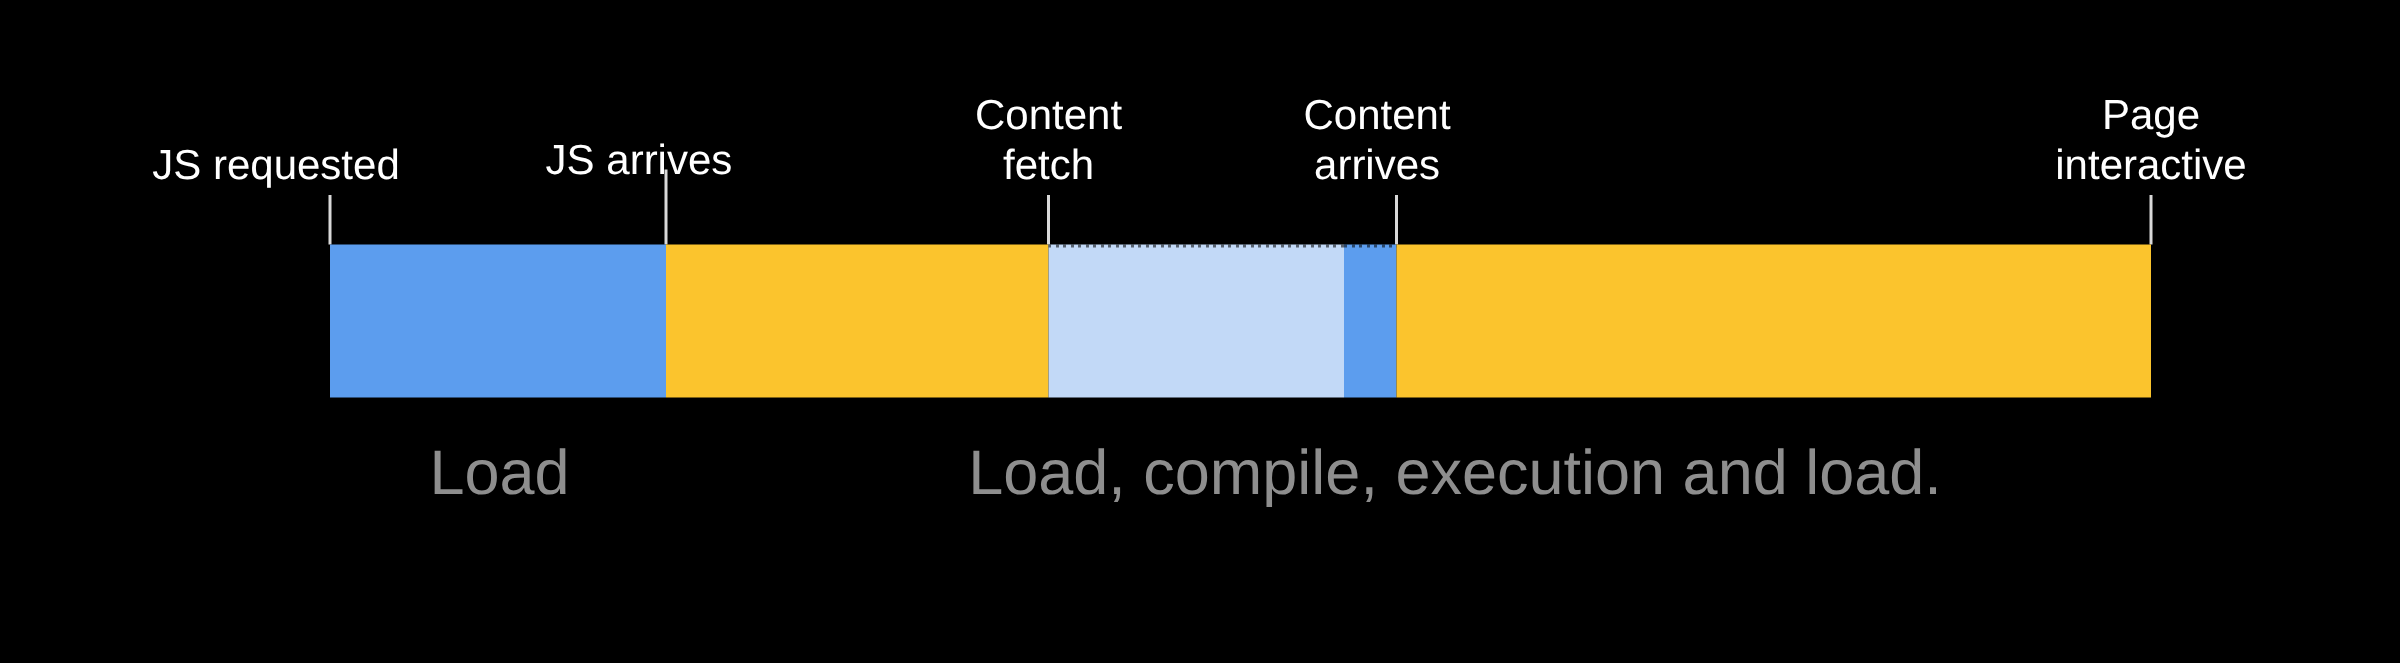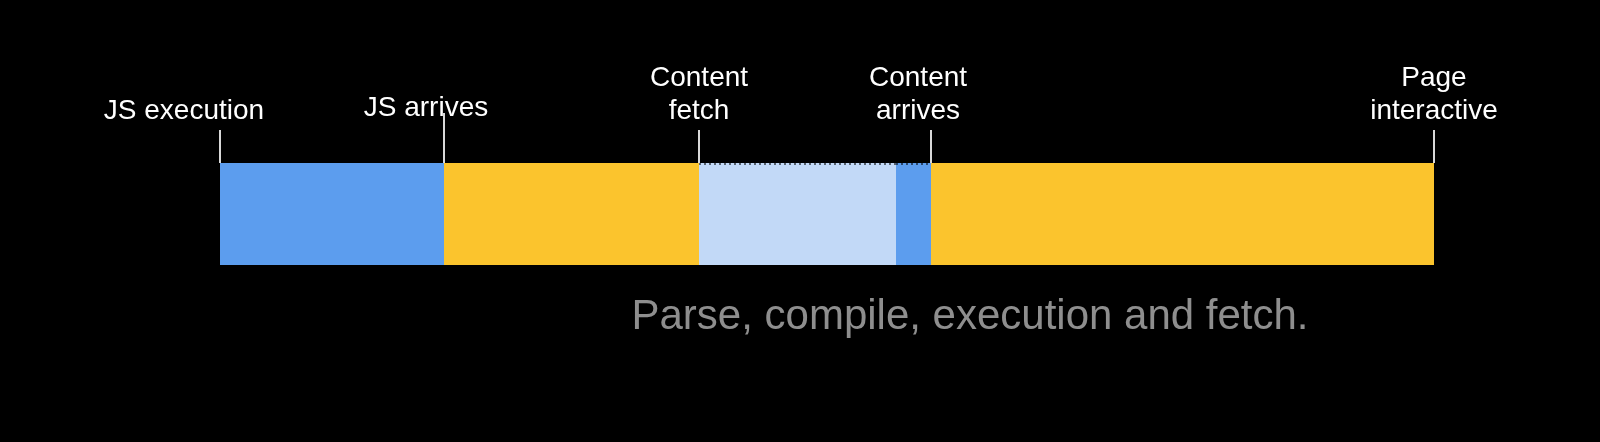--- a/index.html
+++ b/index.html
@@ -62,21 +62,21 @@
   .phase.p-load{left:333px;}
   .phase.p-parse{left:970px;}
 </style>
 </head>
 <body>
 
 <div class="stage">
 
   <div class="markers">
       <div class="marker m1" style="left: 220px;">
-        <div class="mlabel">JS execution</div>
+        <div class="mlabel">JS requested</div>
         <div class="tick"></div>
       </div>
       <div class="marker m2" style="left: 443.983px;">
         <div class="mlabel">JS arrives</div>
         <div class="tick"></div>
       </div>
       <div class="marker m3" style="left: 699.044px;">
         <div class="mlabel">Content<br>fetch</div>
         <div class="tick"></div>
       </div>
@@ -92,16 +92,17 @@
 
   <div class="bar">
       <div class="seg" style="width: 18.45%; background: rgb(92, 157, 238);"></div>
       <div class="seg" style="width: 21.01%; background: rgb(251, 196, 45);"></div>
       <div class="seg dotted" style="width: 16.23%; background: rgb(194, 217, 247);"></div>
       <div class="seg dotted" style="width: 2.88%; background: rgb(92, 157, 238);"></div>
       <div class="seg" style="width: 41.43%; background: rgb(251, 196, 45);"></div>
     </div>
 
   <div class="phases">
-    <div class="phase p-parse">Parse, compile, execution and fetch.</div>
+    <div class="phase p-load">Load</div>
+    <div class="phase p-parse">Load, compile, execution and load.</div>
   </div>
 
 </div>
 
 </body></html>

